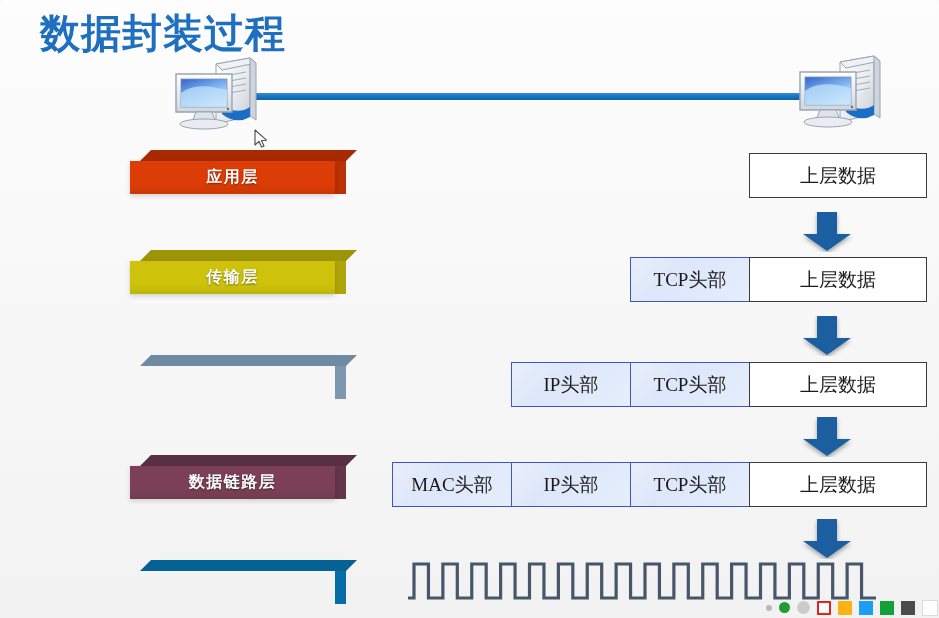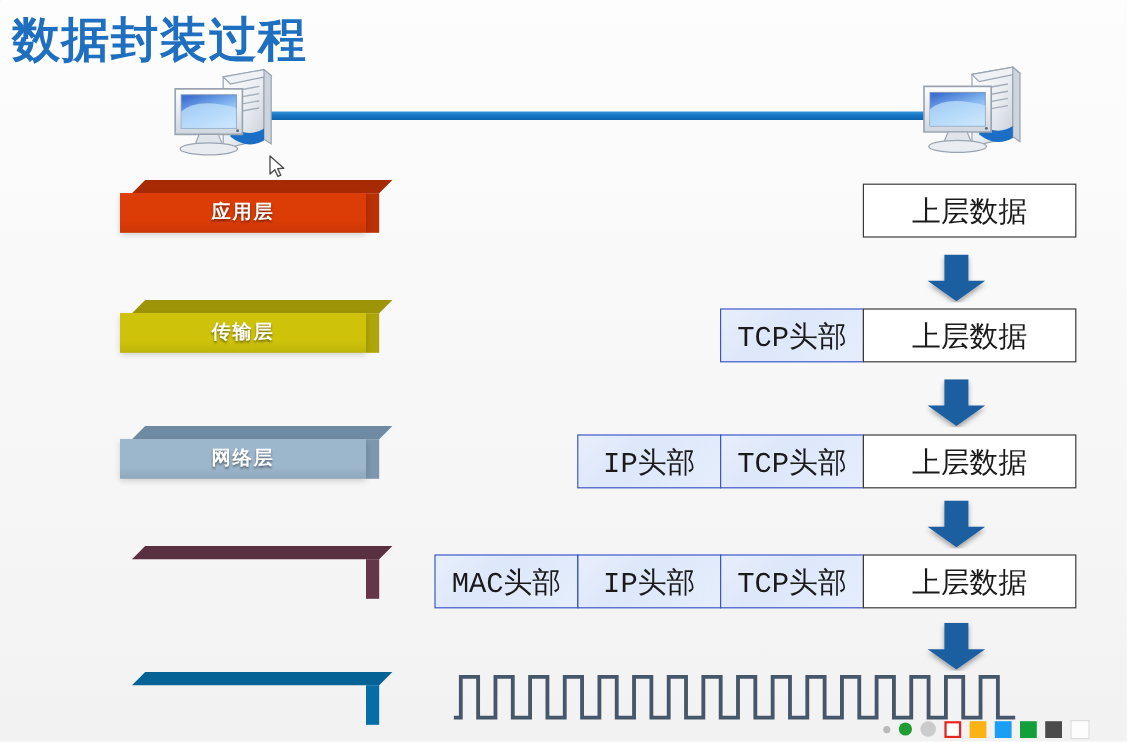--- a/index.html
+++ b/index.html
@@ -13,21 +13,21 @@
   
   #bg-texture{
     position:absolute;inset:0;
     background:
       linear-gradient(122deg, rgba(0,0,0,0.018) 0 1px, transparent 1px 240px),
       linear-gradient(-108deg, rgba(0,0,0,0.015) 0 1px, transparent 1px 300px),
       linear-gradient(160deg, rgba(0,0,0,0.013) 0 1px, transparent 1px 190px),
       linear-gradient(to bottom, #fdfdfd 0%, #f7f7f7 55%, #f2f2f2 100%);
     pointer-events:none;
   }
-  #stage{position:absolute;inset:0;}
+  #stage{position:absolute;inset:0;margin-left:30px;}
 
   
   #page-title{
     position:absolute;left:10px;top:6px;
     font-size:40px;font-weight:bold;
     color:#1F6FC0;
     letter-spacing:1px;
     font-family:"DejaVu Sans","Liberation Sans",sans-serif;
     text-shadow:0 1px 0 rgba(255,255,255,0.8);
     white-space:nowrap;
@@ -69,22 +69,22 @@
     letter-spacing:1.5px;
     font-family:"DejaVu Sans","Liberation Sans",sans-serif;
     text-shadow:0 1px 2px rgba(0,0,0,0.45);
     white-space:nowrap;
   }
 
   
   .pdu-row{position:absolute;display:flex;height:45px;}
   .pdu-cell{
     display:flex;align-items:center;justify-content:center;
-    font-size:24px;color:#1a1a1a;
-    font-family:Liberation Mono, monospace;
+    font-size:19px;color:#1a1a1a;
+    font-family:Liberation Serif, serif;
     box-sizing:border-box;white-space:nowrap;
   }
   .pdu-header{
     background:linear-gradient(135deg,#e8eefb 0%,#dde7fa 40%,#e6eefc 100%);
     border:1px solid #3a56c8;
     margin-right:-1px;
   }
   .pdu-data{
     background:#ffffff;
     border:1px solid #3a3a3a;
@@ -210,27 +210,27 @@
       <div class="layer-block" style="top: 250px; border-radius: 11px;">
         <div class="top-face" style="background: rgb(157, 148, 7);"></div>
         <div class="side-face" style="background: rgb(174, 165, 8);"></div>
         <div class="front-face" style="background: linear-gradient(rgb(206, 195, 10) 0%, rgb(206, 195, 10) 70%, rgba(0, 0, 0, 0.08) 100%), rgb(206, 195, 10);">
           <span class="layer-label">传输层</span>
         </div>
       </div>
       <div class="layer-block" style="top: 355px;">
         <div class="top-face" style="background: rgb(110, 139, 163);"></div>
         <div class="side-face" style="background: rgb(124, 151, 174);"></div>
-        <div class="front-face" style="background: linear-gradient(rgb(156, 182, 204) 0%, rgb(156, 182, 204) 70%, rgba(0, 0, 0, 0.08) 100%), rgb(156, 182, 204);">
-          <span class="layer-label">网络层</span>
-        </div>
       </div>
       <div class="layer-block" style="top: 455px;">
         <div class="top-face" style="background: rgb(89, 48, 63);"></div>
         <div class="side-face" style="background: rgb(101, 54, 72);"></div>
+        <div class="front-face" style="background: linear-gradient(rgb(123, 64, 85) 0%, rgb(123, 64, 85) 70%, rgba(0, 0, 0, 0.08) 100%), rgb(123, 64, 85);">
+          <span class="layer-label">数据链路层</span>
+        </div>
       </div>
       <div class="layer-block" style="top: 560px;">
         <div class="top-face" style="background: rgb(4, 98, 148);"></div>
         <div class="side-face" style="background: rgb(5, 110, 166);"></div>
       </div>
     </div>
 
   <div id="pdu-stack">
       <div class="pdu-row" style="top: 153px; left: 719px;">
         <div class="pdu-cell pdu-data" style="width: 178px;">上层数据</div>

